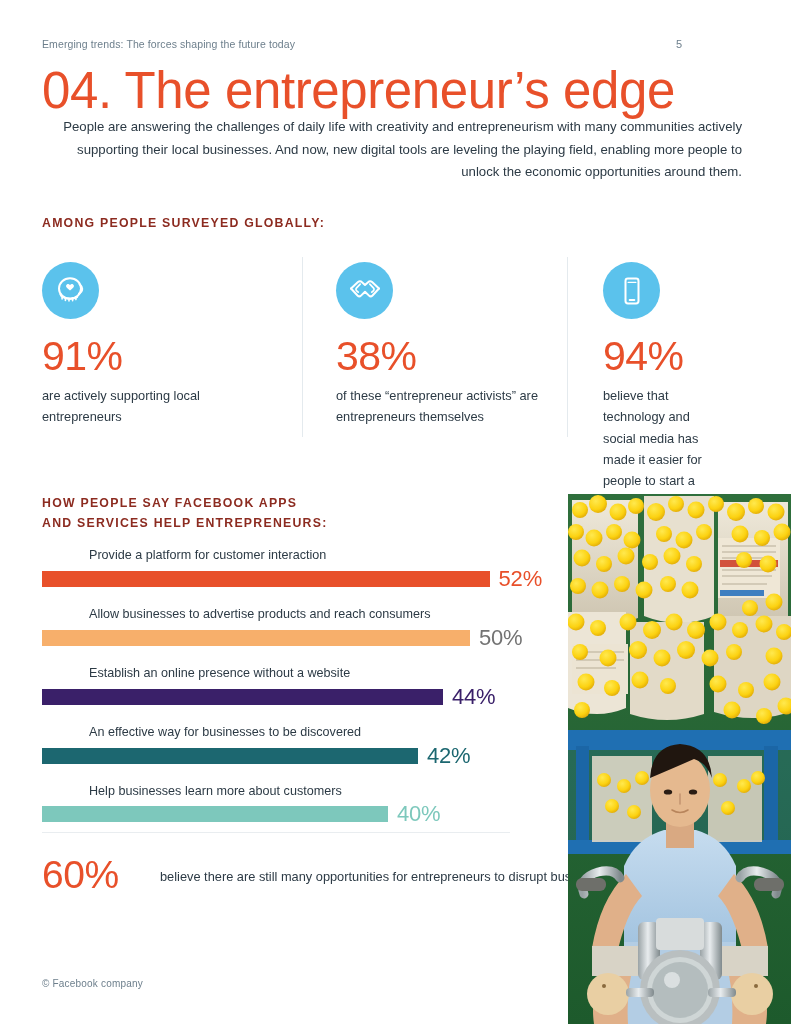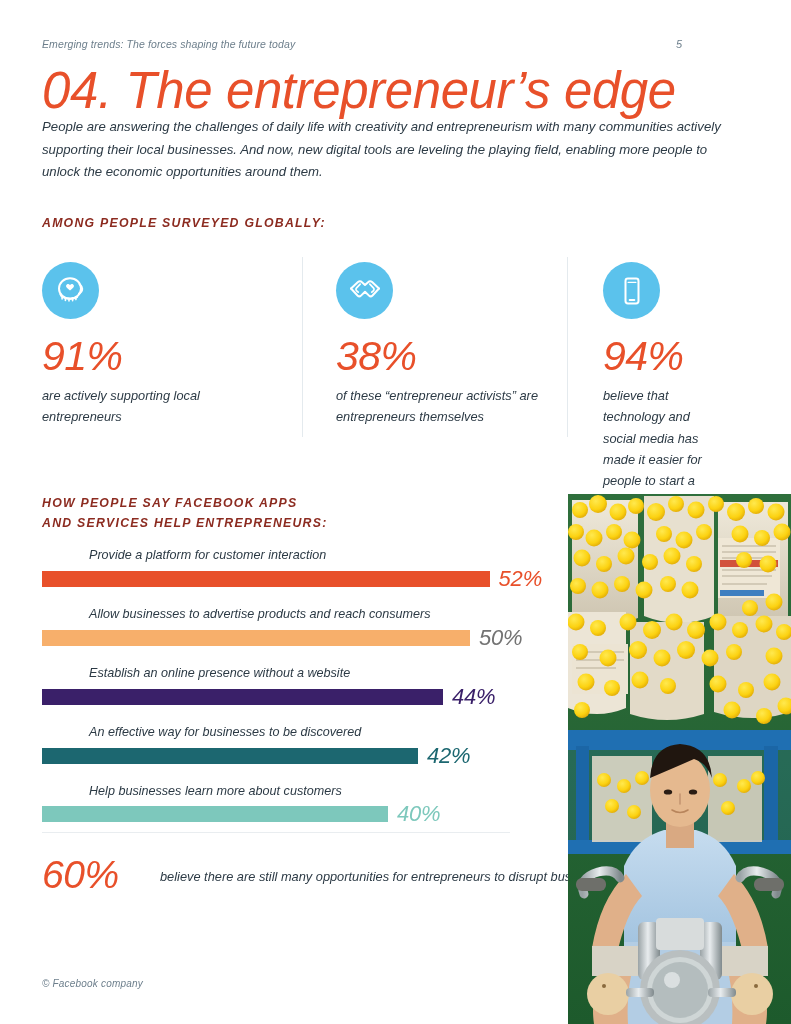--- a/index.html
+++ b/index.html
@@ -10,21 +10,20 @@
     background: #ffffff;
     font-family: "Liberation Sans", sans-serif;
     overflow: hidden;
   }
 
   .page {
     position: relative;
     width: 724px;
     height: 1024px;
     background: #ffffff;
-    font-style: italic;
   }
 
   
   .running-head {
     position: absolute;
     left: 42px;
     top: 38px;
     font-size: 10.5px;
     color: #6d7f8c;
     letter-spacing: 0.1px;
@@ -52,20 +51,21 @@
 
   
   .intro {
     position: absolute;
     left: 42px;
     top: 116px;
     width: 700px;
     font-size: 13.2px;
     line-height: 1.72;
     color: #2c3a45;
+    text-align: right;
   }
 
   
   .eyebrow {
     font-size: 12.3px;
     font-weight: bold;
     color: #8C2B20;
     letter-spacing: 1.25px;
     line-height: 1.6;
   }

